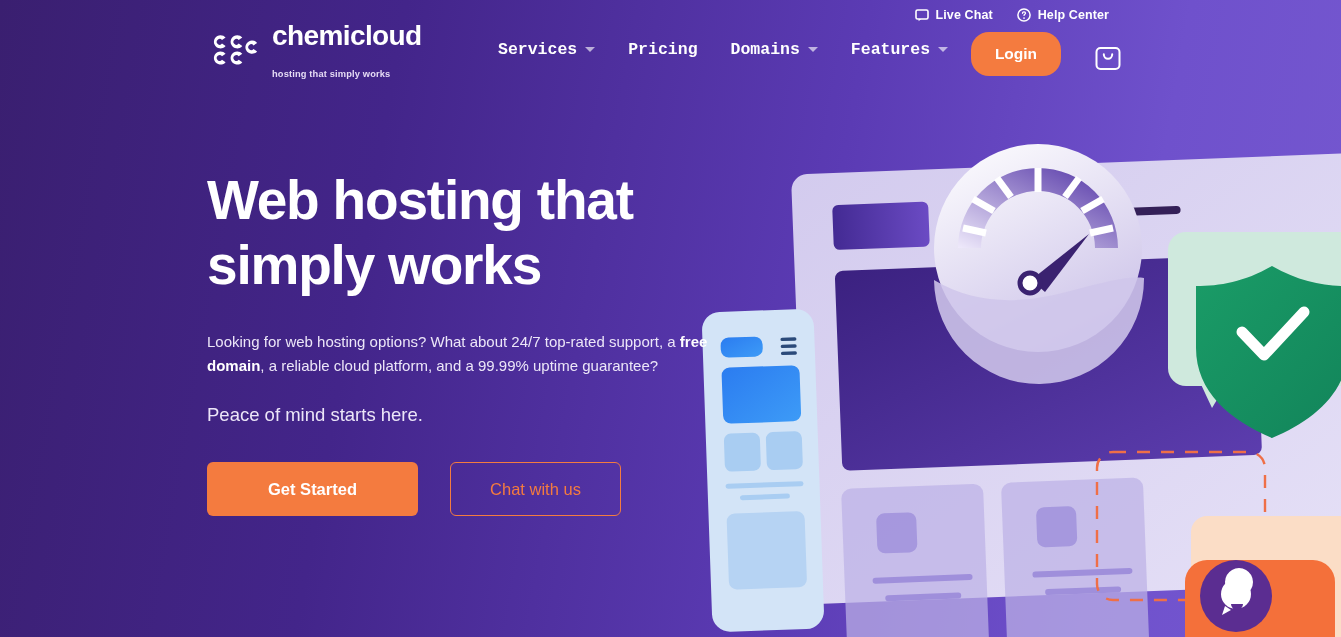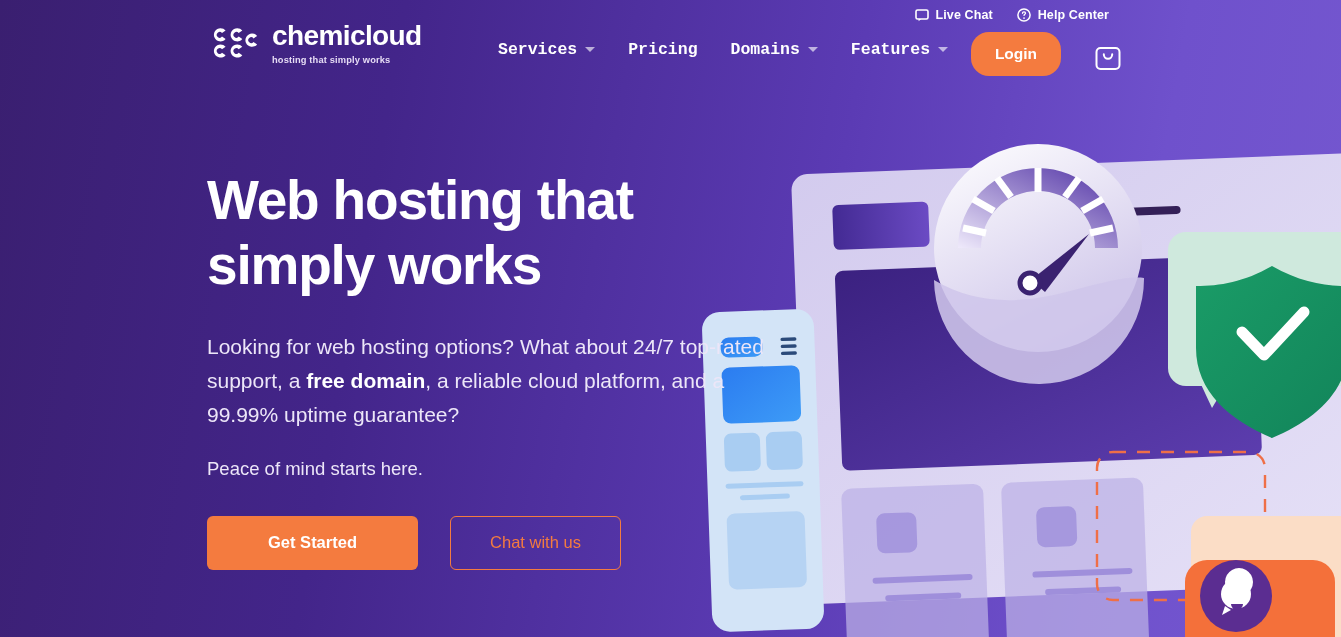--- a/index.html
+++ b/index.html
@@ -36,21 +36,21 @@
     display: flex; align-items: center; gap: 11px; cursor: pointer;
   }
   .logo-mark { width: 54px; height: 38px; flex: none; }
   .logo-text-block { display: flex; flex-direction: column; justify-content: center; }
   .logo-word {
     color: #ffffff; font-size: 28px; font-weight: 700;
     letter-spacing: -0.6px; line-height: 1.02;
   }
   .logo-tagline {
     color: #e6dcf5; font-size: 9.3px; font-weight: 600;
-    letter-spacing: .15px; margin-top: 4px;
+    letter-spacing: .15px; margin-top: 18px;
   }
 
   .nav {
     position: absolute; left: 498px; top: 40px;
     display: flex; align-items: center; gap: 0; font-family: Liberation Mono, monospace;
   }
   .nav-item {
     display: flex; align-items: center; gap: 8px;
     color: #ffffff; font-size: 16.5px; font-weight: 700;
     padding: 0 33px 0 0; cursor: pointer; white-space: nowrap;
@@ -76,21 +76,21 @@
   }
 
   
   .hero-copy { position: absolute; left: 207px; top: 168px; width: 600px; z-index: 6; }
   .hero-title {
     color: #ffffff; font-size: 55px; font-weight: 700;
     line-height: 1.18; letter-spacing: -1.2px;
   }
   .hero-sub {
     margin-top: 32px; color: #ece6f8;
-    font-size: 21px; line-height: 1.62; font-weight: 400;
+    font-size: 15px; line-height: 1.62; font-weight: 400;
     max-width: 560px;
   }
   .hero-sub b { font-weight: 700; color: #ffffff; }
   .hero-peace {
     margin-top: 26px; color: #ece6f8;
     font-size: 18.5px; font-weight: 400;
   }
   .cta-row { margin-top: 36px; display: flex; gap: 32px; }
   .btn-primary {
     width: 211px; height: 54px; border-radius: 6px;

